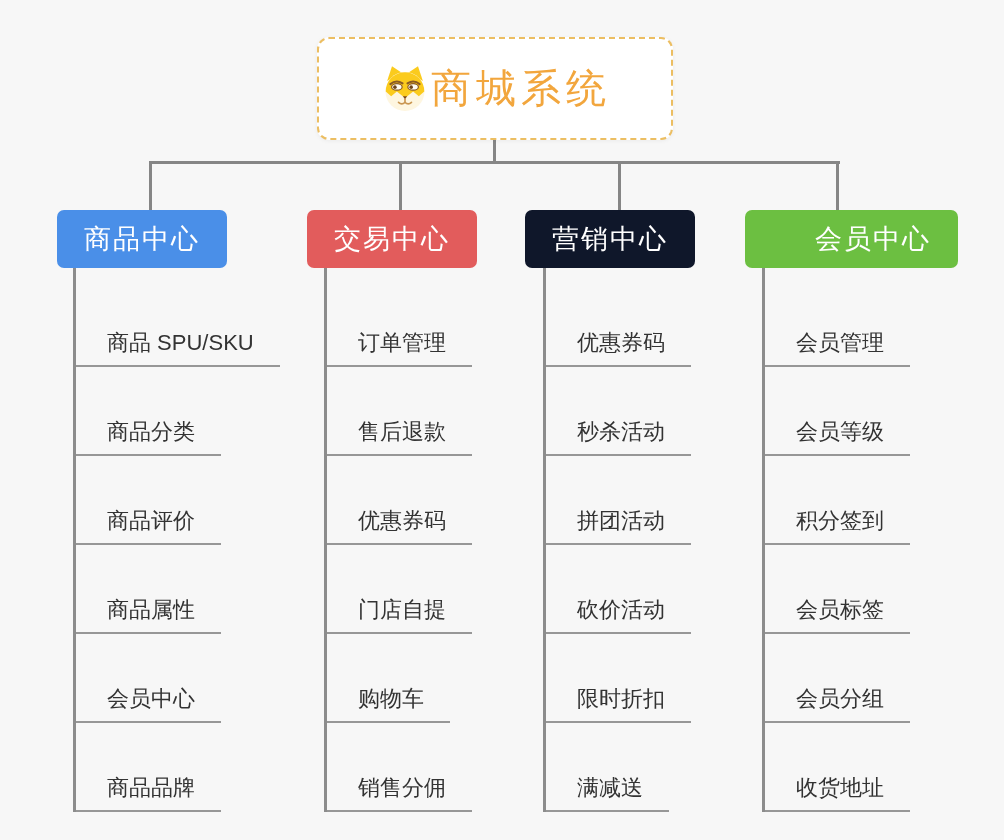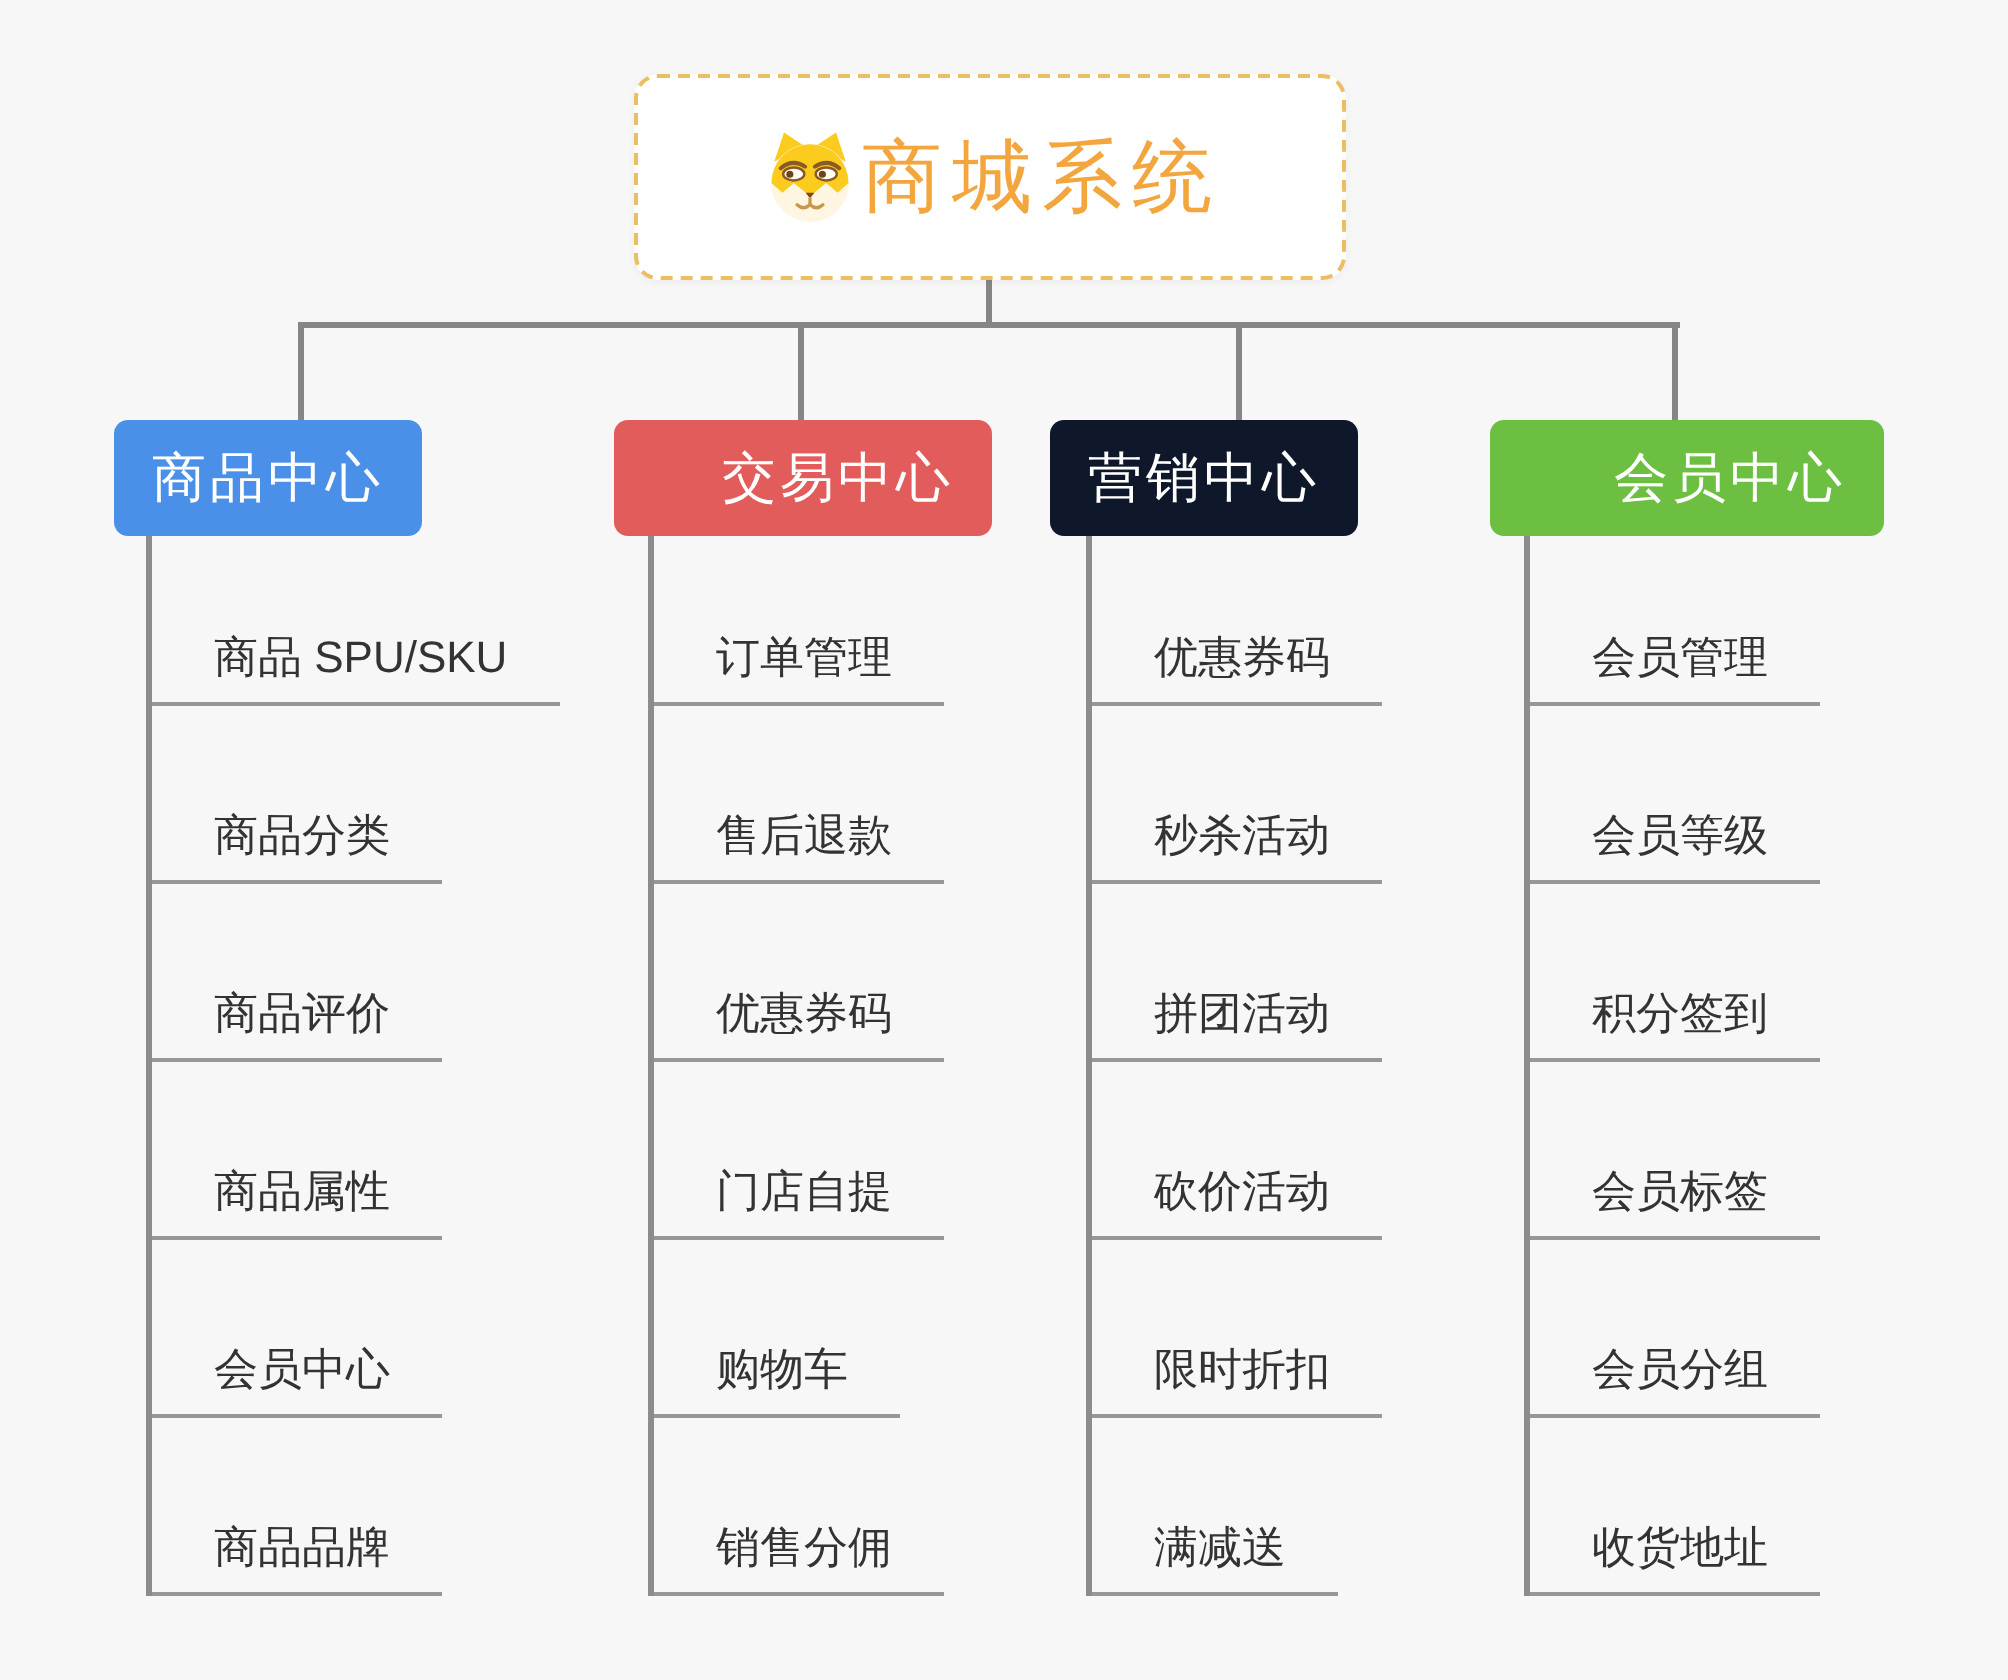--- a/index.html
+++ b/index.html
@@ -34,39 +34,39 @@
   .root-title{
     font-size:40px;
     letter-spacing:5px;
     color:#F2A63D;
     white-space:nowrap;
   }
   .doge{width:52px;height:52px;display:block;}
 
   
   .branch-node{
-    position:absolute;top:210px;width:154px;height:58px;
+    position:absolute;top:210px;width:170px;height:58px;
     border-radius:7px;
     display:flex;align-items:center;justify-content:center;
     color:#FFFFFF;font-size:27px;letter-spacing:2px;
     white-space:nowrap;
   }
   .b0{left:57px}.b1{left:307px}.b2{left:525px}.b3{left:745px}
 
   
   .children{
     position:absolute;top:268px;
     border-left:3px solid #8C8C8C;
   }
   .k0{left:73px}.k1{left:324px}.k2{left:543px}.k3{left:762px}
   .child-row{
     height:89px;
     display:flex;align-items:flex-end;
   }
-  .child-row:first-child{height:85px;}
+  .child-row:first-child{height:99px;}
   .child-label{
     display:inline-block;
     font-size:22px;color:#333333;
     padding:0 26px 7px 31px;
     border-bottom:2px solid #979797;
     white-space:nowrap;
   }
 </style>
 </head>
 <body>
@@ -95,21 +95,21 @@
         <circle cx="39.6" cy="29.7" r="2.2" fill="#6E4519"></circle>
         <path d="M29.3 41 h5.4 l-2.7 3.6 Z" fill="#7C4A1E"></path>
         <path d="M32 44.5 v3.2" stroke="#C9954F" stroke-width="2" stroke-linecap="round"></path>
         <path d="M24 48.5 q4 3.6 8 0 q4 3.6 8 0" stroke="#C9954F" stroke-width="2" fill="none" stroke-linecap="round"></path>
       </svg>
     </span>
     <span class="root-title" style="color: rgb(242, 166, 61);">商城系统</span>
   </div>
 
   <div class="branch-node b0" style="background-color: rgb(74, 143, 232);">商品中心</div>
-  <div class="branch-node b1" style="background-color: rgb(226, 92, 92); padding-left: 35px;">交易中心</div>
+  <div class="branch-node b1" style="background-color: rgb(226, 92, 92);">交易中心</div>
   <div class="branch-node b2" style="background-color: #0f172a;">营销中心</div>
   <div class="branch-node b3" style="background-color: rgb(108, 191, 65); padding-left: 43px;">会员中心</div>
 
   <div class="children k0">
     <div class="child-row">
         <span class="child-label">商品 SPU/SKU</span>
       </div>
     <div class="child-row">
         <span class="child-label">商品分类</span>
       </div>

